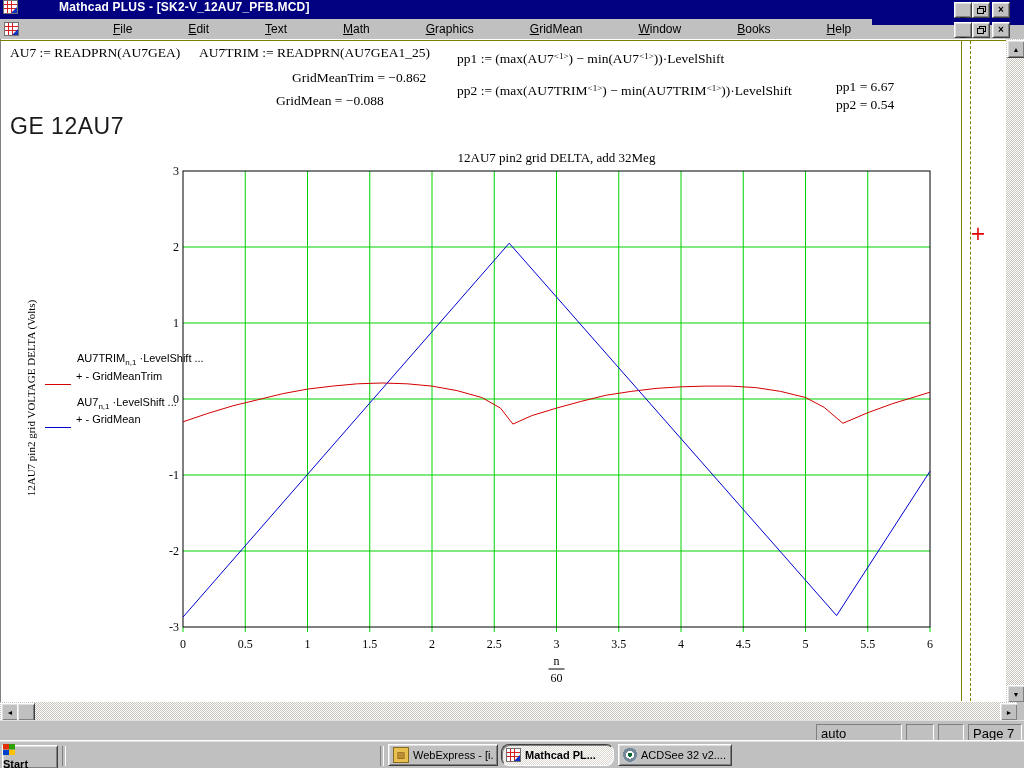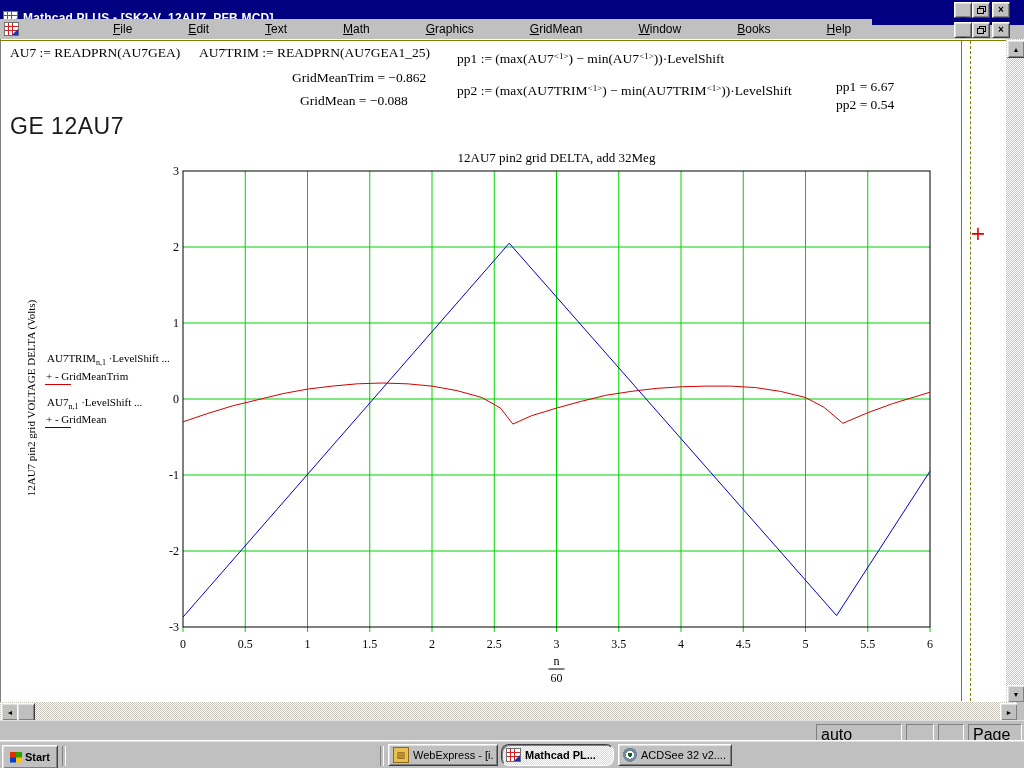--- a/index.html
+++ b/index.html
@@ -10,21 +10,21 @@
       box-shadow:inset 1px 1px 0 #dfdfdf, inset -1px -1px 0 #808080;}
   .pressedb{border:1px solid;border-color:#404040 #fff #fff #404040;
       box-shadow:inset 1px 1px 0 #808080;}
   .sunken{border:1px solid;border-color:#808080 #fff #fff #808080;}
   .checker{background-image:conic-gradient(#fff 0 25%, #c8c4bc 0 50%, #fff 0 75%, #c8c4bc 0);
       background-size:2px 2px;}
   .checkerlight{background-image:conic-gradient(#fff 0 25%, #dcd8d0 0 50%, #fff 0 75%, #dcd8d0 0);
       background-size:2px 2px;border-radius:8px;}
   
   .titlebar{position:absolute;left:0;top:0;width:1024px;height:25px;background:#000080;
-      display:flex;align-items:flex-end;}
+      display:flex;align-items:flex-start;gap:36px;}
   .titlebar .ttl{color:#fff;font-weight:bold;font-size:12px;margin-left:5px;letter-spacing:.2px;}
   .winbtn{position:absolute;width:16px;height:14px;top:2px;display:flex;align-items:center;
       justify-content:center;font-size:10px;font-weight:bold;color:#000;line-height:1;}
   .winbtn.min span{transform:translateY(3px);}
   .restore-glyph{position:relative;width:9px;height:8px;}
   .restore-glyph::before{content:"";position:absolute;right:0;top:0;width:5px;height:4px;border:1px solid #000;}
   .restore-glyph::after{content:"";position:absolute;left:0;bottom:0;width:5px;height:4px;border:1px solid #000;background:#c0c0c0;}
   .menubar{position:absolute;left:0;top:19px;width:872px;height:20px;background:#c0c0c0;
       border-bottom:1px solid #404040;display:flex;align-items:center;gap:40px;}
   .menu-item{display:inline-block;font-size:12px;padding:2px 8px;color:#000;}
@@ -42,38 +42,38 @@
       border-left:1px solid #808080;}
   .eq{position:absolute;font-family:"Liberation Serif",serif;font-size:13.5px;color:#000;white-space:nowrap;}
   .eq sup{font-size:9px;vertical-align:4px;}
   .heading{position:absolute;left:10px;top:113px;font-size:23px;color:#1a1a1a;letter-spacing:.5px;}
   .olive-h{position:absolute;left:0;top:40px;width:1006px;border-top:1px solid #808000;}
   .olive-v{position:absolute;top:41px;height:660px;border-left:1px solid #808000;}
   .olive-dash{position:absolute;top:41px;height:660px;border-left:1px dashed #808000;}
   .crosshair{position:absolute;left:970px;top:222px;color:#e00000;font-size:19px;font-family:"DejaVu Sans",sans-serif;}
   .ylabel{position:absolute;left:-130px;top:392px;width:322px;text-align:center;
       transform:rotate(-90deg);font-family:"Liberation Serif",serif;font-size:11px;color:#000;}
-  .legend-txt{position:absolute;font-family:Liberation Serif, serif;font-size:11px;color:#000;white-space:nowrap;}
+  .legend-txt{position:absolute;font-family:Liberation Sans, sans-serif;font-size:11px;color:#000;white-space:nowrap;margin-left:30px;}
   .legend-txt sub{font-size:8px;vertical-align:-3px;}
   .legend-sw{position:absolute;width:26px;height:1px;}
   
   .vsb{position:absolute;left:1006px;top:39px;width:18px;height:663px;}
   .hsb{position:absolute;left:0;top:702px;width:1017px;height:18px;}
   .sbbtn{position:absolute;width:16px;height:16px;display:flex;align-items:center;justify-content:center;
       font-size:7px;color:#000;}
   .corner{position:absolute;left:1017px;top:702px;width:7px;height:18px;background:#c0c0c0;}
   
   .statusbar{position:absolute;left:0;top:720px;width:1024px;height:20px;background:#c0c0c0;
       border-top:1px solid #dfdfdf;}
-  .spanel{position:absolute;top:3px;height:28px;font-size:16px;padding:1px 4px;box-sizing:border-box;color:#000;}
+  .spanel{position:absolute;top:3px;height:28px;font-size:13px;padding:1px 4px;box-sizing:border-box;color:#000;}
   
   .taskbar{position:absolute;left:0;top:740px;width:1024px;height:28px;background:#c0c0c0;
       border-top:1px solid #fff;box-shadow:inset 0 1px 0 #dfdfdf;}
-  .startbtn{position:absolute;left:2px;top:4px;width:54px;height:22px;display:flex;align-items:center;
-      justify-content:center;gap:3px;font-size:11px;font-weight:bold;}
+  .startbtn{position:absolute;left:2px;top:4px;width:54px;height:22px;display:flex;
+      justify-content:center;gap:3px;font-size:11px;font-weight:bold;flex-direction:column;}
   .winflag{width:12px;height:11px;flex:0 0 auto;
       background:linear-gradient(to right,#e03000 0 50%,#30a000 50% 100%) top/100% 50% no-repeat,
                  linear-gradient(to right,#0040d0 0 50%,#ffc000 50% 100%) bottom/100% 50% no-repeat;}
   .tsep{position:absolute;top:5px;width:2px;height:20px;border-left:1px solid #808080;border-right:1px solid #fff;}
   .taskbtn{position:absolute;top:3px;height:22px;display:flex;align-items:center;gap:4px;
       font-size:11px;padding:0 4px;box-sizing:border-box;overflow:hidden;white-space:nowrap;color:#000;}
   .taskbtn .lbl{overflow:hidden;text-overflow:clip;}
   .webexpress-icon{width:14px;height:14px;background:#e8c050;border:1px solid #8a6a20;color:#7a4a10;
       font-size:9px;display:flex;align-items:center;justify-content:center;flex:0 0 auto;}
   .acdsee-icon{width:14px;height:14px;border-radius:2px;flex:0 0 auto;
@@ -134,21 +134,21 @@
 
   <div class="worksheet"></div>
   <div class="olive-h"></div>
   <div class="olive-v" style="left:961px"></div>
   <div class="olive-dash" style="left:970px"></div>
   <div class="crosshair">+</div>
 
   <div class="eq" style="left:10px;top:45px"><span>AU7 := READPRN(AU7GEA)</span></div>
   <div class="eq" style="left:199px;top:45px"><span>AU7TRIM := READPRN(AU7GEA1_25)</span></div>
   <div class="eq" style="left:292px;top:70px"><span>GridMeanTrim = −0.862</span></div>
-  <div class="eq" style="left:300px;top:93px"><span>GridMean = −0.088</span></div>
+  <div class="eq" style="left:276px;top:93px"><span>GridMean = −0.088</span></div>
   <div class="eq" style="left:457px;top:51px"><span>pp1 := (max(AU7</span><sup>&lt;1&gt;</sup><span>) − min(AU7</span><sup>&lt;1&gt;</sup><span>))·LevelShift</span></div>
   <div class="eq" style="left:457px;top:83px"><span>pp2 := (max(AU7TRIM</span><sup>&lt;1&gt;</sup><span>) − min(AU7TRIM</span><sup>&lt;1&gt;</sup><span>))·LevelShift</span></div>
   <div class="eq" style="left:836px;top:79px"><span>pp1 = 6.67</span></div>
   <div class="eq" style="left:836px;top:97px"><span>pp2 = 0.54</span></div>
   <div class="heading">GE 12AU7</div>
 
   <svg id="chart-svg" class="chart-svg" width="800" height="545">
       <rect x="33" y="26" width="747" height="456" fill="#fff"></rect>
       <line x1="95.25" y1="26" x2="95.25" y2="482" stroke="#00d200"></line>
       <line x1="157.5" y1="26" x2="157.5" y2="482" stroke="#00d200"></line>

